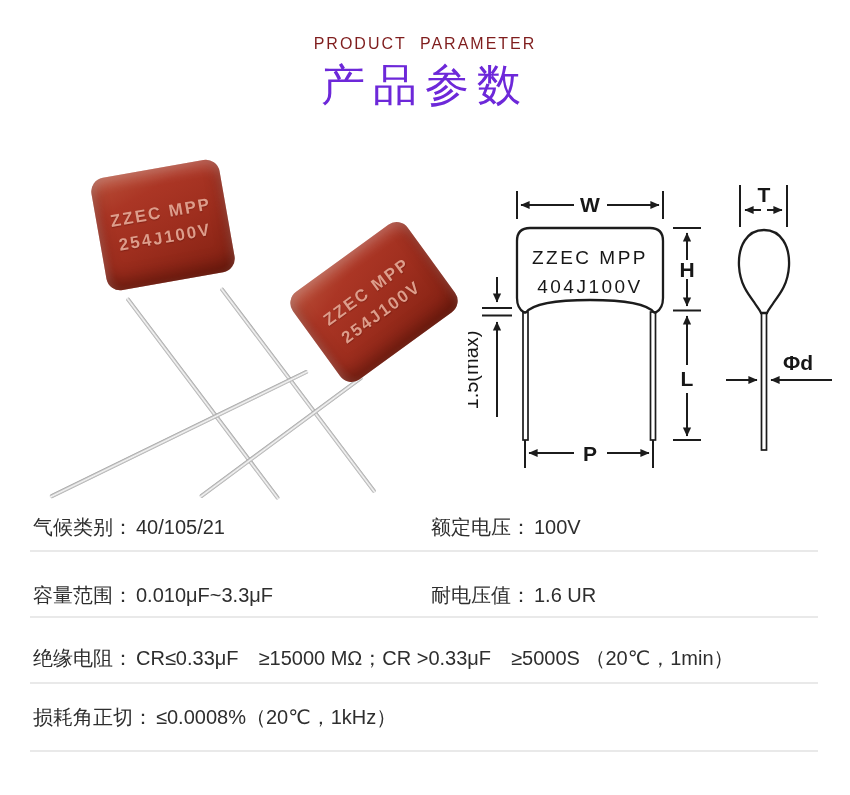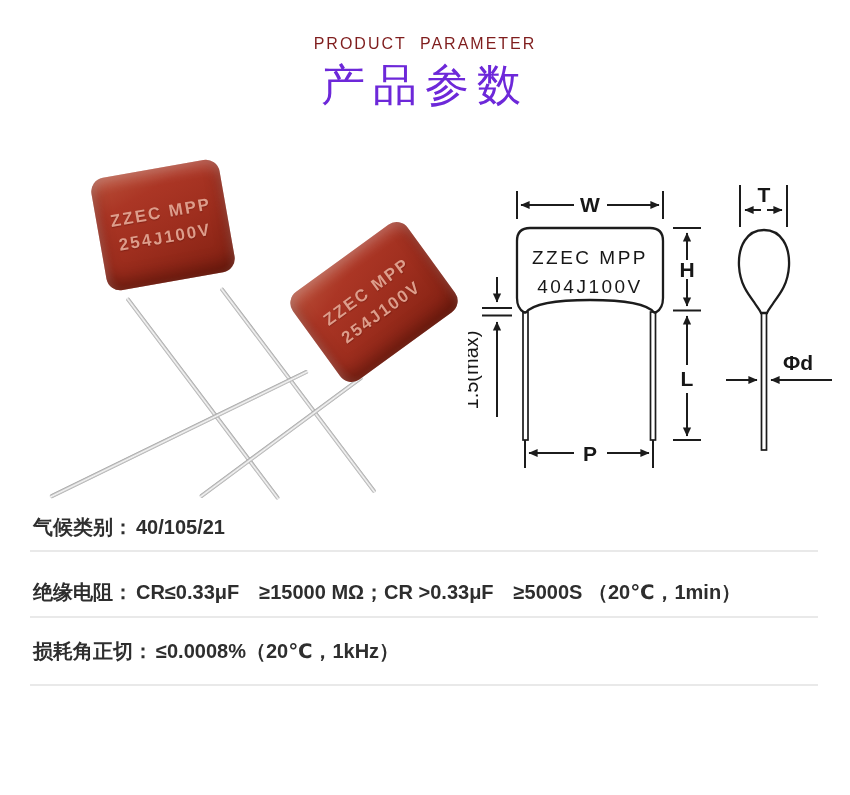--- a/index.html
+++ b/index.html
@@ -53,21 +53,21 @@
   }
   .dim-letter { font-size:21px; font-weight:bold; }
   .body-label { font-size:19px; letter-spacing:2.5px; }
   .serif-note { font-family:"DejaVu Serif","Liberation Serif",serif; font-size:20px; }
 
   
   .specs { position:absolute; top:495px; left:30px; width:788px; }
   .spec-row {
     display:flex; align-items:center;
     border-bottom:2px solid #e9e9e9;
-    font-size:20px; color:#2e2e2e;font-weight:bold;
+    font-size:20px; color:#2e2e2e;
   }
   .spec-row.r1 { height:57px; padding-top:9px; }
   .spec-row.r2 { height:66px; padding-top:22px; }
   .spec-row.r3 { height:66px; padding-top:16px; }
   .spec-row.r4 { height:68px; }
   .spec-cell { white-space:nowrap; }
   .spec-cell.c1 { width:398px; }
   .spec-cell.c2 { flex:1; }
   .spec-label { padding-left:3px; }
   .spec-value { margin-left:3px; }
@@ -163,20 +163,31 @@
       <text class="dim-letter" x="296" y="37" text-anchor="middle">T</text>
       <text class="dim-letter" x="330" y="205" text-anchor="middle">Φd</text>
     </svg>
   </div>
 
   <div class="specs">
     <div class="spec-row r1">
       <div class="spec-cell c1">
         <span class="spec-label">气候类别：</span><span class="spec-value">40/105/21</span>
       </div>
+      <div class="spec-cell c2">
+        <span class="spec-label">额定电压：</span><span class="spec-value">100V</span>
+      </div>
+    </div>
+    <div class="spec-row r2">
+      <div class="spec-cell c1">
+        <span class="spec-label">容量范围：</span><span class="spec-value">0.010μF~3.3μF</span>
+      </div>
+      <div class="spec-cell c2">
+        <span class="spec-label">耐电压值：</span><span class="spec-value">1.6 UR</span>
+      </div>
     </div>
     <div class="spec-row r3">
       <div class="spec-cell">
         <span class="spec-label">绝缘电阻：</span><span class="spec-value">CR≤0.33μF　≥15000 MΩ；CR &gt;0.33μF　≥5000S （20℃，1min）</span>
       </div>
     </div>
     <div class="spec-row r4">
       <div class="spec-cell">
         <span class="spec-label">损耗角正切：</span><span class="spec-value">≤0.0008%（20℃，1kHz）</span>
       </div>

